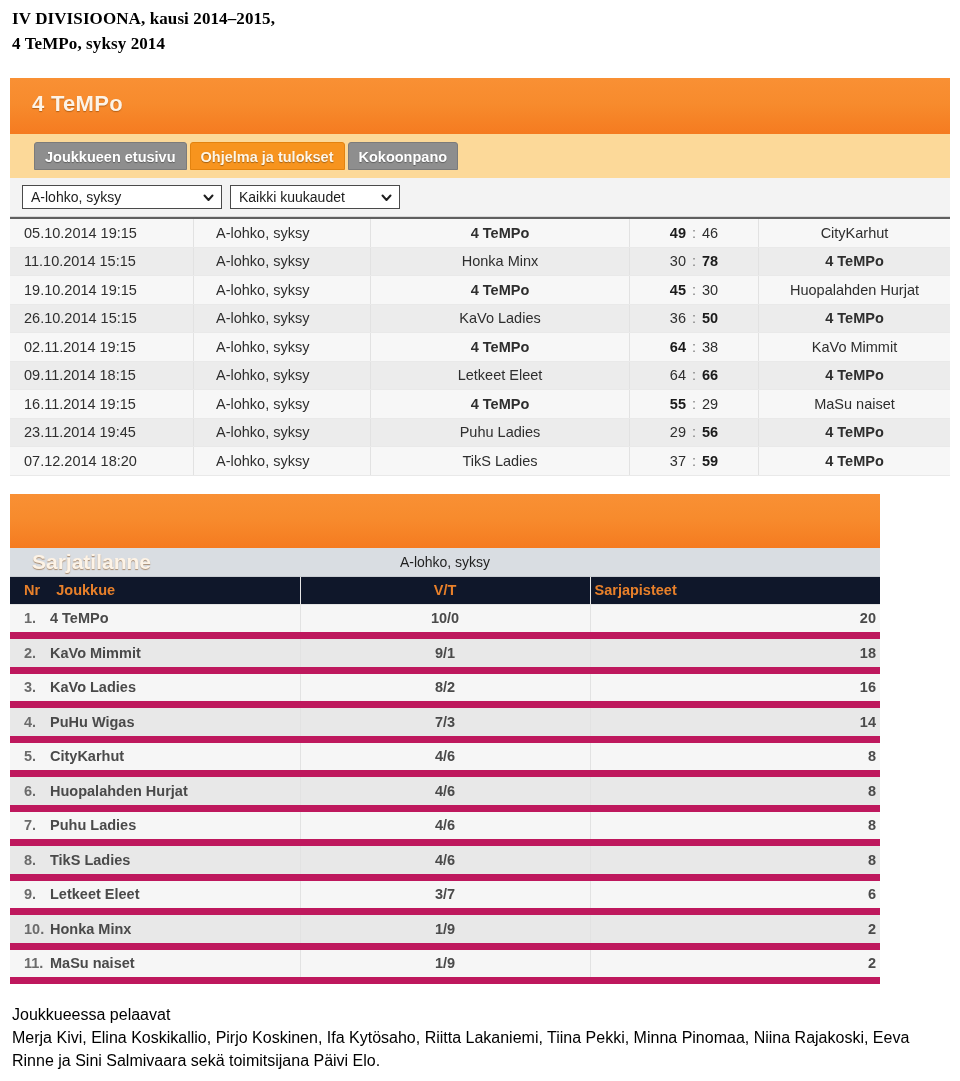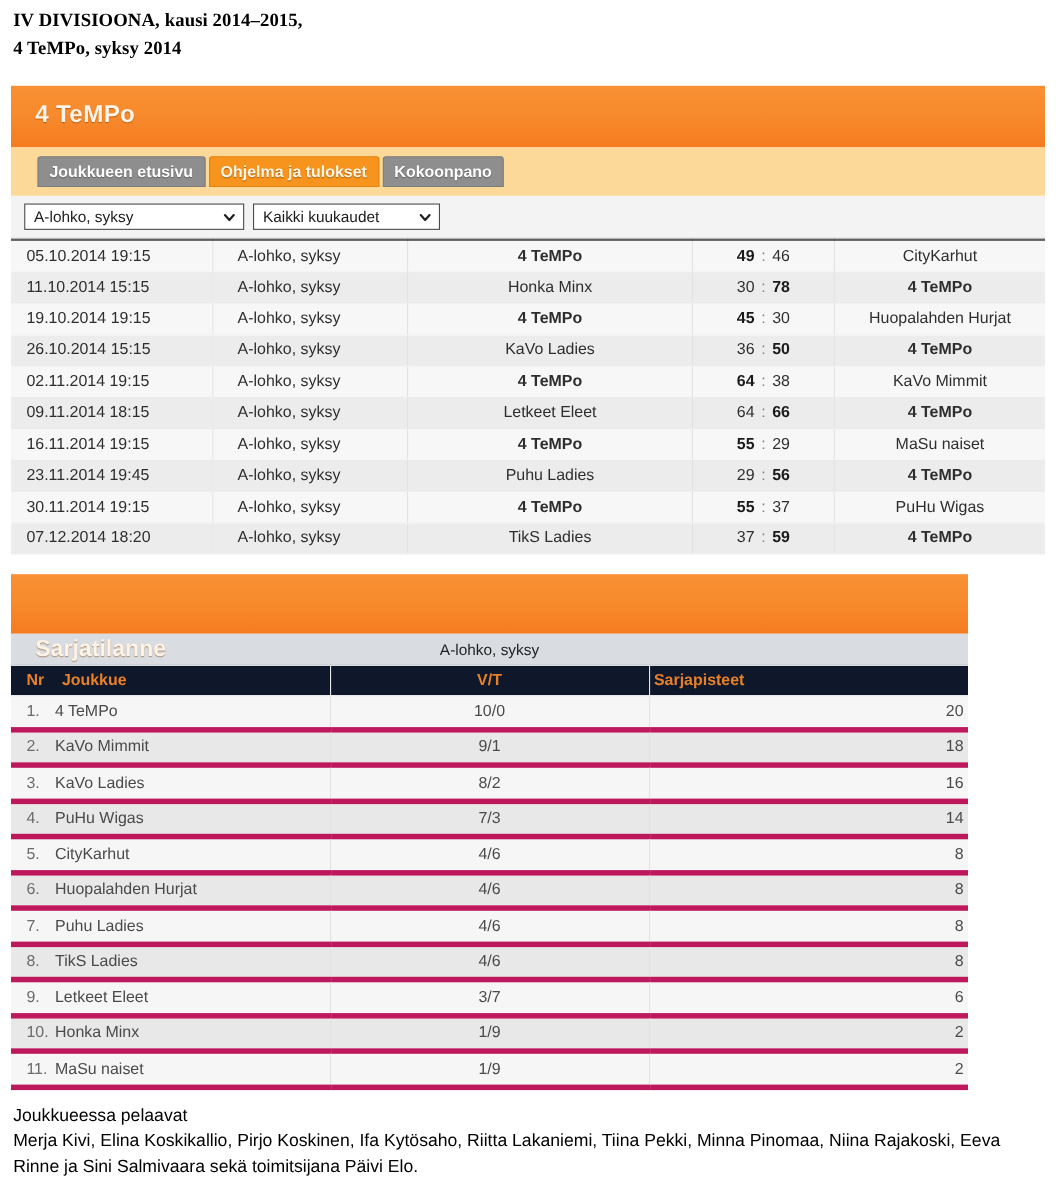--- a/index.html
+++ b/index.html
@@ -190,23 +190,24 @@
     overflow: hidden;
     white-space: nowrap;
   }
   .th-nr     { width: 485px; text-align: left; padding-left: 14px !important; }
   .th-vt     { width: 110px; text-align: center; border-left: 1px solid #e6e6e6; }
   .th-points { text-align: left; border-left: 1px solid #e6e6e6; }
   .standings tbody td {
     height: 27.5px;
     padding: 0 4px;
     color: #4a4a4a;
-    border-bottom: 5px solid #be185d;
+    border-bottom: 7px solid #be185d;
     overflow: hidden;
     white-space: nowrap;
+    font-weight: bold;
   }
   .standings tbody tr:nth-child(odd)  td { background: #f6f6f6; }
   .standings tbody tr:nth-child(even) td { background: #e8e8e8; }
   .td-team { padding-left: 14px !important; color:#3d3d3d; }
   .td-team .rk { display:inline-block; width: 26px; color:#6b6b6b; }
   .td-vt     { text-align: center; border-left: 1px solid #e2e2e2; color:#5a5a5a;}
   .td-points { text-align: right; border-left: 1px solid #e2e2e2; color:#5a5a5a;}
 
   
   .note {
@@ -310,27 +311,20 @@
           <td class="c-away">MaSu naiset</td>
         </tr>
         <tr>
           <td class="c-date">23.11.2014 19:45</td>
           <td class="c-group">A-lohko, syksy</td>
           <td class="c-home">Puhu Ladies</td>
           <td class="c-score"><span>29</span><span class="sc-sep"> : </span><span class="bold">56</span></td>
           <td class="c-away bold">4 TeMPo</td>
         </tr>
         <tr>
-          <td class="c-date">30.11.2014 19:15</td>
-          <td class="c-group">A-lohko, syksy</td>
-          <td class="c-home bold">4 TeMPo</td>
-          <td class="c-score"><span class="bold">55</span><span class="sc-sep"> : </span><span>37</span></td>
-          <td class="c-away">PuHu Wigas</td>
-        </tr>
-        <tr>
           <td class="c-date">07.12.2014 18:20</td>
           <td class="c-group">A-lohko, syksy</td>
           <td class="c-home">TikS Ladies</td>
           <td class="c-score"><span>37</span><span class="sc-sep"> : </span><span class="bold">59</span></td>
           <td class="c-away bold">4 TeMPo</td>
         </tr>
       </tbody>
   </table>
 
   <div class="standings-wrap">

